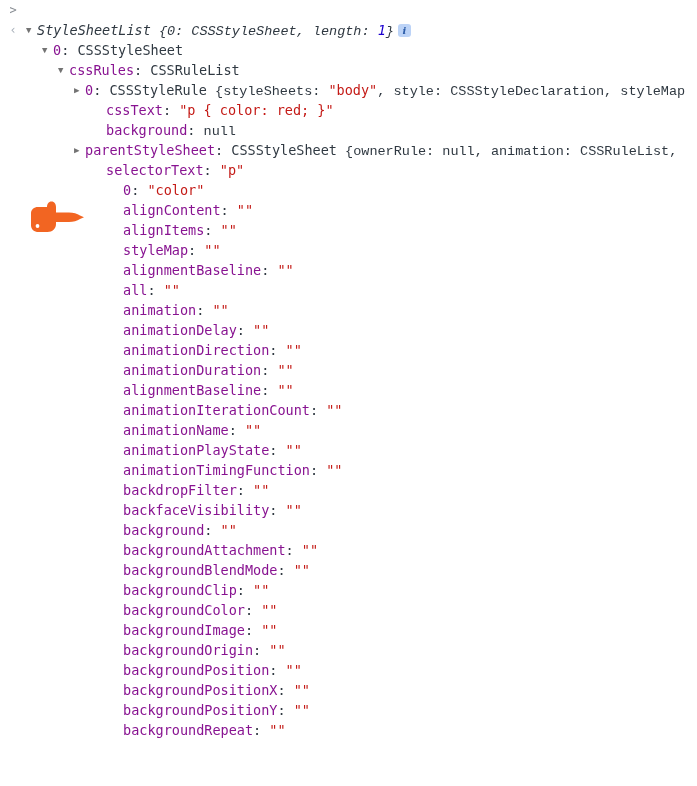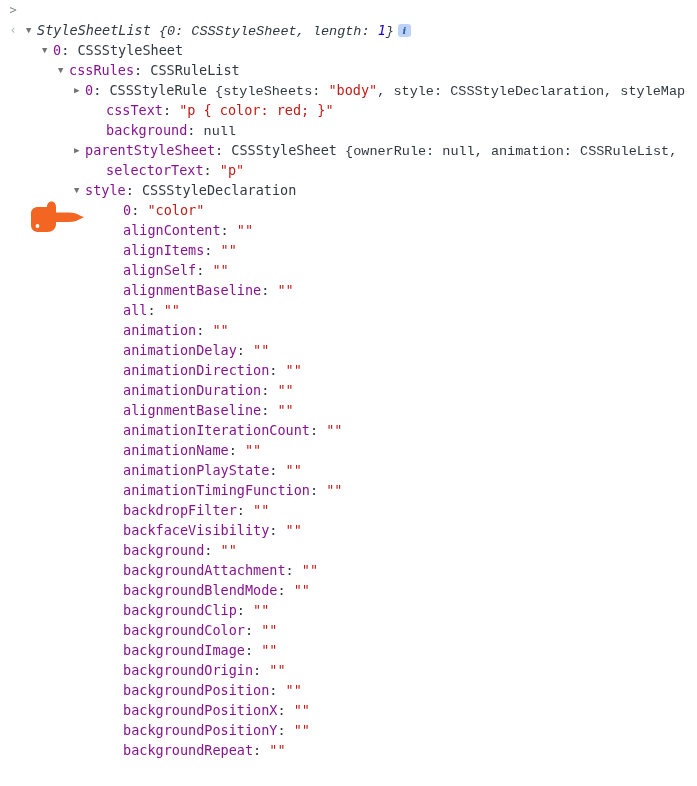--- a/index.html
+++ b/index.html
@@ -121,25 +121,24 @@
   <div id="lines-root">
       <div class="line"><span class="gutter input-prompt">&gt;</span><span class="ind i0"></span><span class="tri none"></span></div>
       <div class="line"><span class="gutter output-arrow">‹</span><span class="ind i0"></span><span class="tri expanded"></span><span class="tok-obj">StyleSheetList</span><span class="tok-italic tok-plain"> {0: CSSStyleSheet, length: </span><span class="tok-number tok-italic">1</span><span class="tok-italic tok-plain">}</span><span class="info-badge">i</span></div>
       <div class="line"><span class="ind i1"></span><span class="tri expanded"></span><span class="tok-index">0</span><span class="tok-punct">: </span><span class="tok-ctor">CSSStyleSheet</span></div>
       <div class="line"><span class="ind i2"></span><span class="tri expanded"></span><span class="tok-prop">cssRules</span><span class="tok-punct">: </span><span class="tok-ctor">CSSRuleList</span></div>
       <div class="line"><span class="ind i3"></span><span class="tri collapsed"></span><span class="tok-index">0</span><span class="tok-punct">: </span><span class="tok-ctor">CSSStyleRule</span><span class="tok-plain"> {styleSheets: </span><span class="tok-string">"body"</span><span class="tok-plain">, style: CSSStyleDeclaration, styleMap</span></div>
       <div class="line"><span class="ind i4"></span><span class="tri none"></span><span class="tok-prop">cssText</span><span class="tok-punct">: </span><span class="tok-string">"p { color: red; }"</span></div>
       <div class="line"><span class="ind i4"></span><span class="tri none"></span><span class="tok-prop">background</span><span class="tok-punct">: </span><span class="tok-plain">null</span></div>
       <div class="line"><span class="ind i3"></span><span class="tri collapsed"></span><span class="tok-prop">parentStyleSheet</span><span class="tok-punct">: </span><span class="tok-ctor">CSSStyleSheet</span><span class="tok-plain"> {ownerRule: null, animation: CSSRuleList,</span></div>
       <div class="line"><span class="ind i4"></span><span class="tri none"></span><span class="tok-prop">selectorText</span><span class="tok-punct">: </span><span class="tok-string">"p"</span></div>
-      <div class="line"><span class="ind i3"></span><span class="tri expanded"></span><span class="tok-prop">style</span><span class="tok-punct">: </span><span class="tok-ctor">CSSStyleDeclaration</span></div>
       <div class="line"><span class="ind i5"></span><span class="tri none"></span><span class="tok-index">0</span><span class="tok-punct">: </span><span class="tok-string">"color"</span></div>
       <div class="line"><span class="ind i5"></span><span class="tri none"></span><span class="tok-prop">alignContent</span><span class="tok-punct">: </span><span class="tok-string">""</span></div>
       <div class="line"><span class="ind i5"></span><span class="tri none"></span><span class="tok-prop">alignItems</span><span class="tok-punct">: </span><span class="tok-string">""</span></div>
-      <div class="line"><span class="ind i5"></span><span class="tri none"></span><span class="tok-prop">alignSelf</span><span class="tok-punct">: </span><span class="tok-string">""</span></div>
+      <div class="line"><span class="ind i5"></span><span class="tri none"></span><span class="tok-prop">styleMap</span><span class="tok-punct">: </span><span class="tok-string">""</span></div>
       <div class="line"><span class="ind i5"></span><span class="tri none"></span><span class="tok-prop">alignmentBaseline</span><span class="tok-punct">: </span><span class="tok-string">""</span></div>
       <div class="line"><span class="ind i5"></span><span class="tri none"></span><span class="tok-prop">all</span><span class="tok-punct">: </span><span class="tok-string">""</span></div>
       <div class="line"><span class="ind i5"></span><span class="tri none"></span><span class="tok-prop">animation</span><span class="tok-punct">: </span><span class="tok-string">""</span></div>
       <div class="line"><span class="ind i5"></span><span class="tri none"></span><span class="tok-prop">animationDelay</span><span class="tok-punct">: </span><span class="tok-string">""</span></div>
       <div class="line"><span class="ind i5"></span><span class="tri none"></span><span class="tok-prop">animationDirection</span><span class="tok-punct">: </span><span class="tok-string">""</span></div>
       <div class="line"><span class="ind i5"></span><span class="tri none"></span><span class="tok-prop">animationDuration</span><span class="tok-punct">: </span><span class="tok-string">""</span></div>
       <div class="line"><span class="ind i5"></span><span class="tri none"></span><span class="tok-prop">alignmentBaseline</span><span class="tok-punct">: </span><span class="tok-string">""</span></div>
       <div class="line"><span class="ind i5"></span><span class="tri none"></span><span class="tok-prop">animationIterationCount</span><span class="tok-punct">: </span><span class="tok-string">""</span></div>
       <div class="line"><span class="ind i5"></span><span class="tri none"></span><span class="tok-prop">animationName</span><span class="tok-punct">: </span><span class="tok-string">""</span></div>
       <div class="line"><span class="ind i5"></span><span class="tri none"></span><span class="tok-prop">animationPlayState</span><span class="tok-punct">: </span><span class="tok-string">""</span></div>

